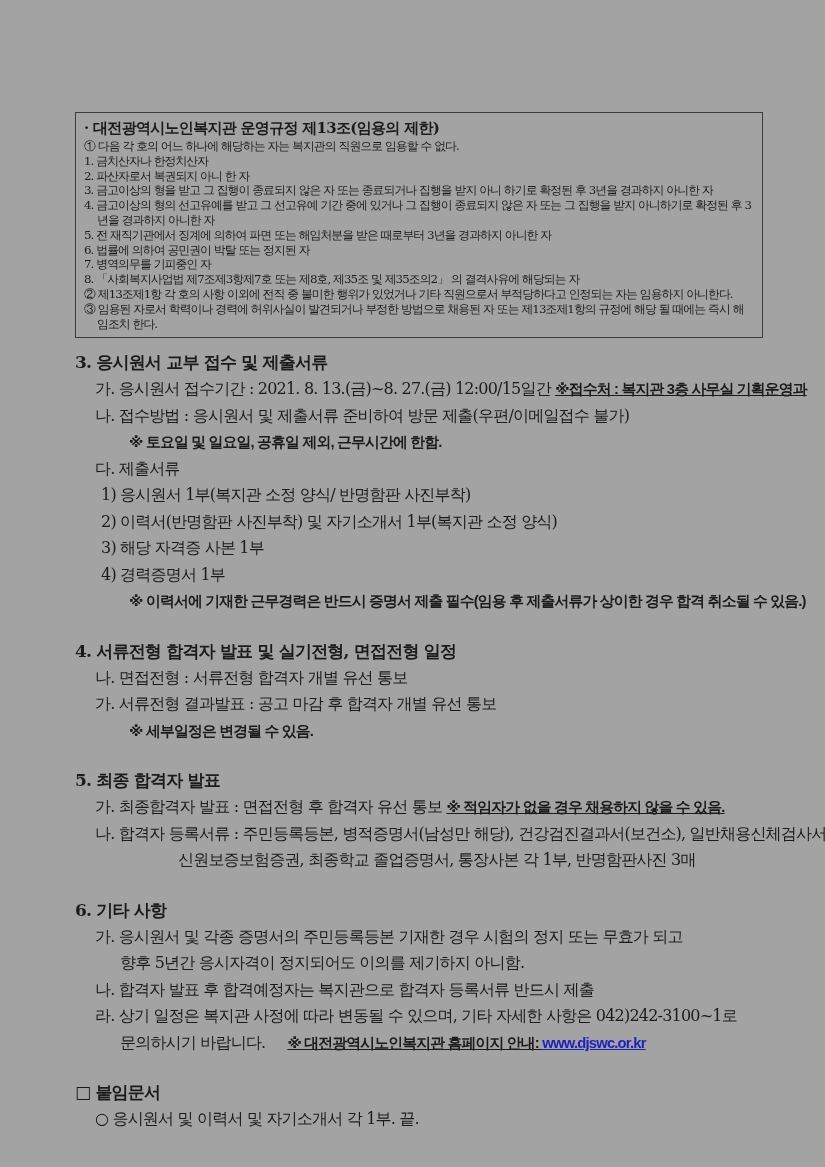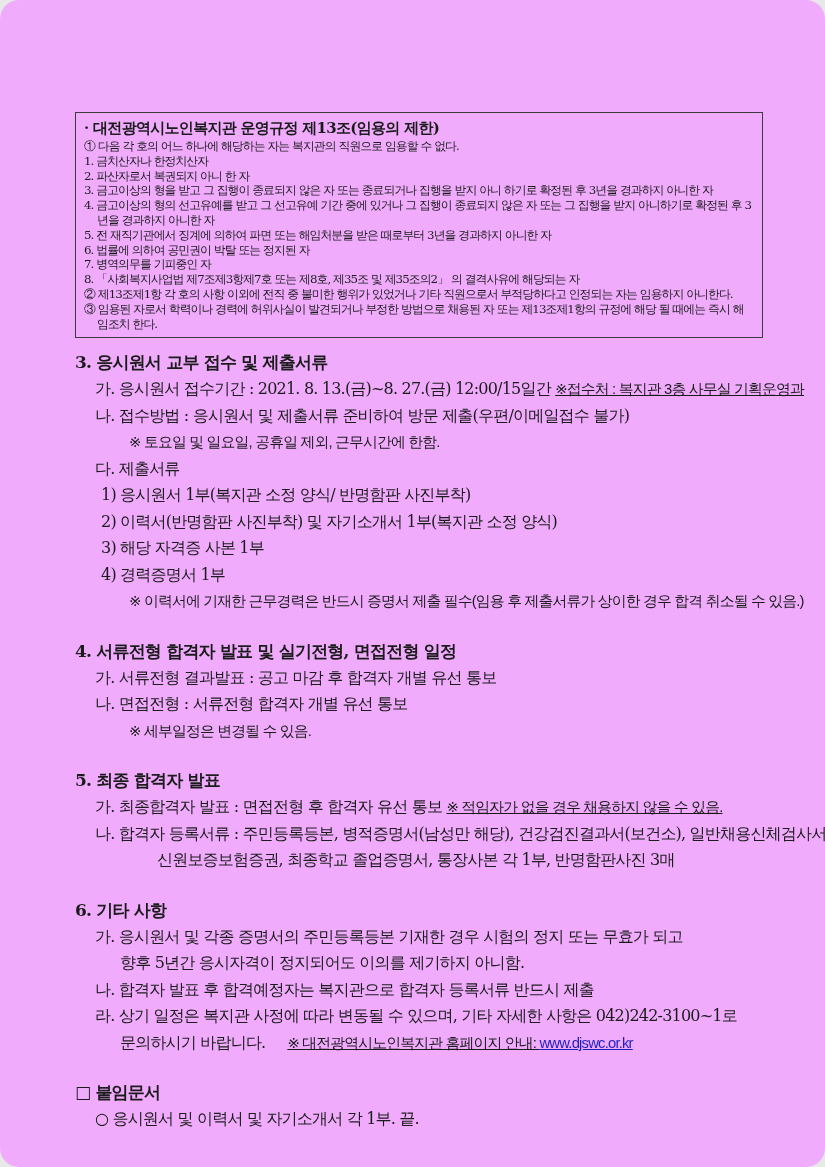--- a/index.html
+++ b/index.html
@@ -1,23 +1,22 @@
 <!DOCTYPE html>
 <html style="--link-color: #1f1fbe; --ink: #1b1b1b; --border: #3c3c3c;"><head>
 <meta charset="utf-8">
 <style>
   :root { --link-color:#1f1fbe; --ink:#1b1b1b; --border:#3c3c3c; }
   * { box-sizing:border-box; }
   html,body { margin:0; padding:0; background:#e8e8e8; }
   .page {
     position:relative; width:825px; height:1167px; margin:0 auto;
-    background:#f0abfc; color:var(--ink); overflow:hidden;
+    background:#a3a3a3; color:var(--ink); overflow:hidden;
     font-family:"DejaVu Serif","Liberation Serif",serif;
     padding:112px 30px 0 75px;
-    border-radius:19px;
   }
   
   .reg-box {
     width:688px; border:1.5px solid var(--border);
     padding:4px 8px 6px 8px; margin-bottom:10px;
   }
   .reg-title {
     font-size:15px; font-weight:bold; line-height:22px; letter-spacing:-0.7px;
     white-space:nowrap;
   }
@@ -33,26 +32,26 @@
     letter-spacing:-0.8px; white-space:nowrap;
   }
   .line {
     font-size:16px; line-height:26.5px; letter-spacing:-0.8px;
     white-space:nowrap;
   }
   .lvl1 { margin-left:20px; }
   .lvl2 { margin-left:26px; }
   .notefont {
     font-family:"Liberation Sans","DejaVu Sans",sans-serif;
-    font-weight:normal; font-size:14.8px; letter-spacing:-0.8px;
+    font-weight:bold; font-size:14.8px; letter-spacing:-0.8px;
   }
   .note-indent { margin-left:54px; }
   .u { text-decoration:underline; }
   .link { color:var(--link-color); }
-  .cont-reg { margin-left:82px; }
+  .cont-reg { margin-left:103px; }
   .cont-sm { margin-left:45px; }
   .gap-left { margin-left:22px; }
   a { cursor:pointer; }
 </style>
 </head>
 <body>
 
 <div class="page">
 
   <div class="reg-box">
@@ -80,22 +79,22 @@
     <div class="line lvl1">다. 제출서류</div>
     <div class="line lvl2">1) 응시원서 1부(복지관 소정 양식/ 반명함판 사진부착)</div>
     <div class="line lvl2">2) 이력서(반명함판 사진부착) 및 자기소개서 1부(복지관 소정 양식)</div>
     <div class="line lvl2">3) 해당 자격증 사본 1부</div>
     <div class="line lvl2">4) 경력증명서 1부</div>
     <div class="line note-indent notefont">※ 이력서에 기재한 근무경력은 반드시 증명서 제출 필수(임용 후 제출서류가 상이한 경우 합격 취소될 수 있음.)</div>
   </div>
 
   <div class="sec">
     <div class="sec-heading">4. 서류전형 합격자 발표 및 실기전형, 면접전형 일정</div>
+    <div class="line lvl1">나. 면접전형 : 서류전형 합격자 개별 유선 통보</div>
     <div class="line lvl1">가. 서류전형 결과발표 : 공고 마감 후 합격자 개별 유선 통보</div>
-    <div class="line lvl1">나. 면접전형 : 서류전형 합격자 개별 유선 통보</div>
     <div class="line note-indent notefont">※ 세부일정은 변경될 수 있음.</div>
   </div>
 
   <div class="sec">
     <div class="sec-heading">5. 최종 합격자 발표</div>
     <div class="line lvl1">
       <span>가. 최종합격자 발표 : 면접전형 후 합격자 유선 통보 </span><span class="notefont u">※ 적임자가 없을 경우 채용하지 않을 수 있음.</span>
     </div>
     <div class="line lvl1">나. 합격자 등록서류 : 주민등록등본, 병적증명서(남성만 해당), 건강검진결과서(보건소), 일반채용신체검사서,</div>
     <div class="line cont-reg">신원보증보험증권, 최종학교 졸업증명서, 통장사본 각 1부, 반명함판사진 3매</div>

